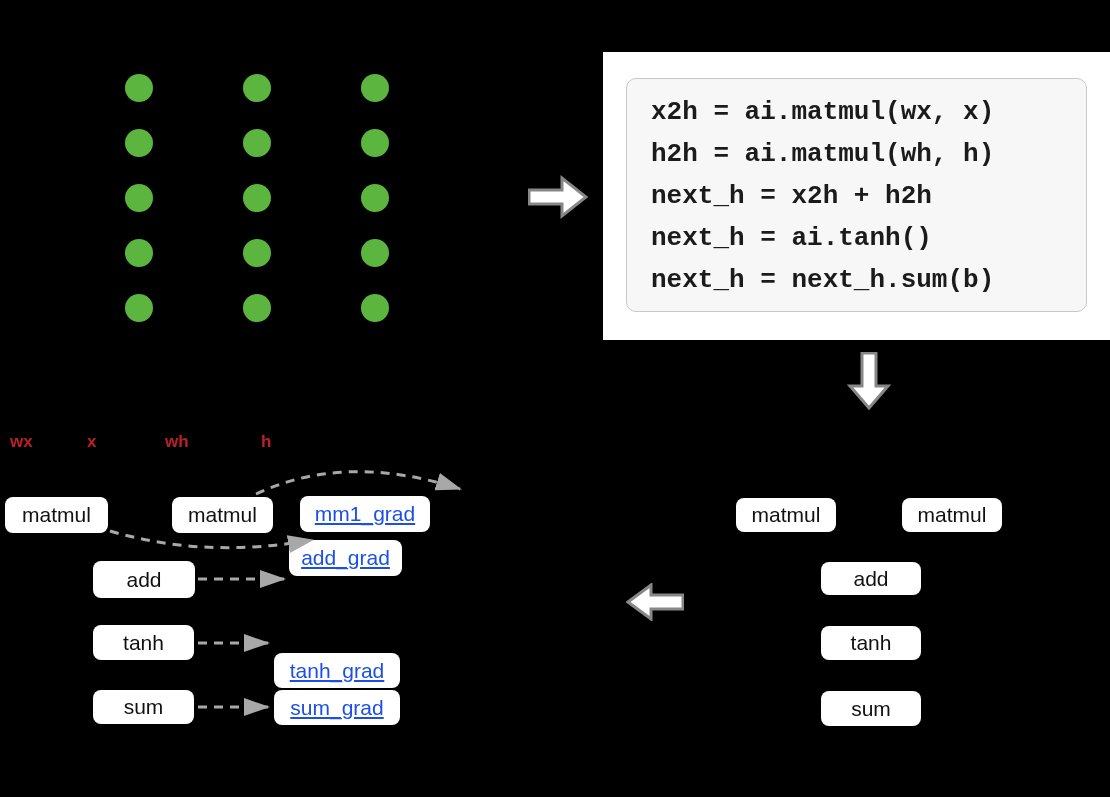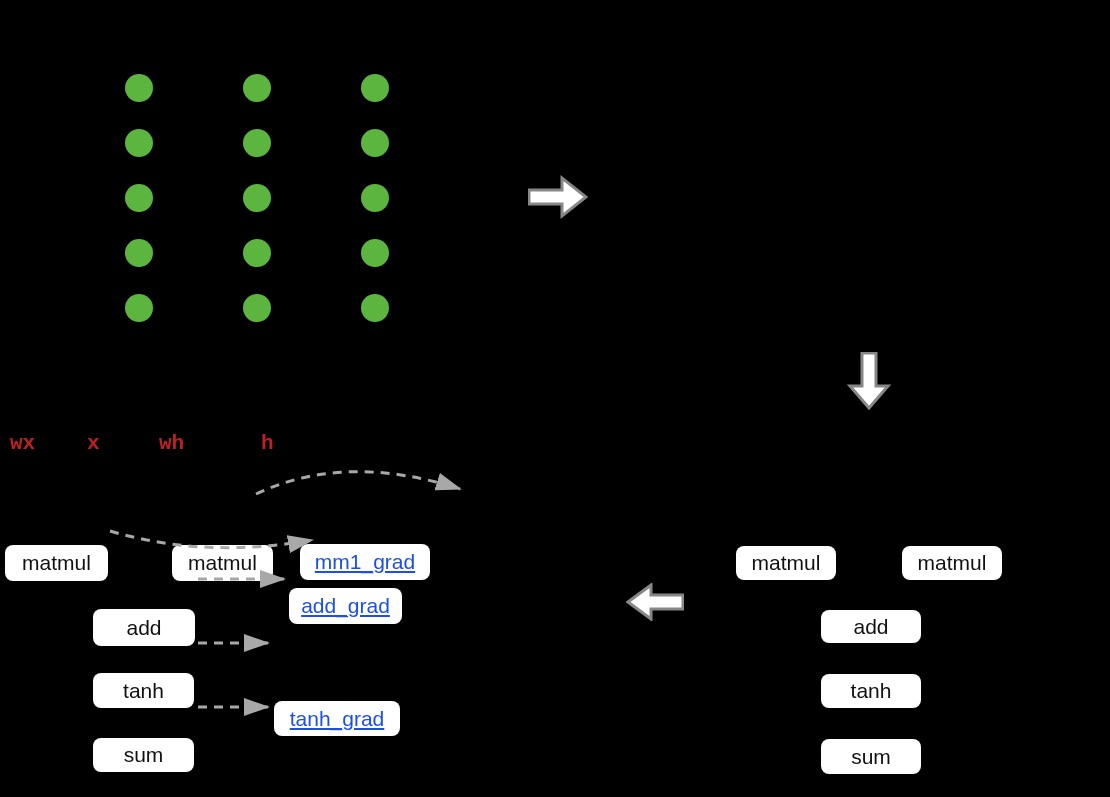--- a/index.html
+++ b/index.html
@@ -31,27 +31,27 @@
     background:#f7f7f7;border:1.5px solid #c9c9c9;border-radius:10px;
     padding:12px 0 0 24px;overflow:hidden;
   }
   .code-line{
     white-space:pre;
     font-family:"Liberation Mono","DejaVu Sans Mono",monospace;
     font-weight:700;font-size:26px;line-height:42px;color:#1b1b1b;
   }
 
   
-  .tensor-label{position:absolute;top:432px;color:var(--label-red);font-size:21px;font-weight:700;font-family:Liberation Mono, monospace;}
+  .tensor-label{position:absolute;top:432px;color:var(--label-red);font-size:17px;font-weight:700;}
 
   
   .node{
     position:absolute;background:#ffffff;border-radius:8px;
     display:flex;align-items:center;justify-content:center;
-    color:#111111;font-size:21px;margin-top:48px;
+    color:#111111;font-size:21px;
   }
   .node.grad{color:var(--grad-blue);text-decoration:underline;}
 
   
   .edges{position:absolute;left:0;top:0;pointer-events:none;}
   .edges path.edge{fill:none;stroke:var(--arrow-gray);stroke-width:3;stroke-dasharray:9 7;}
   .edges .ah{fill:var(--arrow-gray);}
 </style>
 </head>
 <body>
@@ -79,42 +79,52 @@
         <div class="dot"></div>
         <div class="dot"></div>
         <div class="dot"></div>
       </div>
     </div>
 
   <svg class="flow-arrow" style="left:528px;top:174px" width="60" height="46" viewBox="0 0 60 46">
     <polygon points="1,16 34,16 34,4 58,23 34,42 34,30 1,30"></polygon>
   </svg>
 
+  <div class="code-panel">
+    <div class="code-box">
+      <div class="code-line">x2h = ai.matmul(wx, x)</div>
+      <div class="code-line">h2h = ai.matmul(wh, h)</div>
+      <div class="code-line">next_h = x2h + h2h</div>
+      <div class="code-line">next_h = ai.tanh()</div>
+      <div class="code-line">next_h = next_h.sum(b)</div>
+    </div>
+  </div>
 
   <svg class="flow-arrow" style="left:846px;top:352px" width="46" height="58" viewBox="0 0 46 58">
     <polygon points="16,1 30,1 30,34 42,34 23,56 4,34 16,34"></polygon>
   </svg>
 
   <svg class="flow-arrow" style="left:626px;top:583px" width="58" height="38" viewBox="0 0 58 38">
     <polygon points="57,12 25,12 25,2 2,19 25,36 25,26 57,26"></polygon>
   </svg>
 
   <span class="tensor-label" style="left:10px">wx</span>
   <span class="tensor-label" style="left:87px">x</span>
-  <span class="tensor-label" style="left:159px">wh</span>
+  <span class="tensor-label" style="left:165px">wh</span>
   <span class="tensor-label" style="left:261px">h</span>
 
   <div class="node" style="left:5px;top:497px;width:103px;height:36px">matmul</div>
   <div class="node" style="left:172px;top:497px;width:101px;height:36px">matmul</div>
   <div class="node grad" style="left:300px;top:496px;width:130px;height:36px">mm1_grad</div>
   <div class="node" style="left:93px;top:561px;width:102px;height:37px">add</div>
   <div class="node grad" style="left:289px;top:540px;width:113px;height:36px">add_grad</div>
   <div class="node" style="left:93px;top:625px;width:101px;height:35px">tanh</div>
   <div class="node grad" style="left:274px;top:653px;width:126px;height:35px">tanh_grad</div>
   <div class="node" style="left:93px;top:690px;width:101px;height:34px">sum</div>
+  <div class="node grad" style="left:274px;top:690px;width:126px;height:35px">sum_grad</div>
 
   <svg class="edges" width="1110" height="797" viewBox="0 0 1110 797">
     <defs>
       <marker id="ah" markerUnits="userSpaceOnUse" markerWidth="26" markerHeight="18" refX="24" refY="9" orient="auto">
         <path class="ah" d="M0,0 L26,9 L0,18 Z"></path>
       </marker>
     </defs>
     <path class="edge" d="M110,531 Q205,559 312,540" marker-end="url(#ah)"></path>
     <path class="edge" d="M256,494 Q345,452 460,489" marker-end="url(#ah)"></path>
     <path class="edge" d="M198,579 L284,579" marker-end="url(#ah)"></path>

